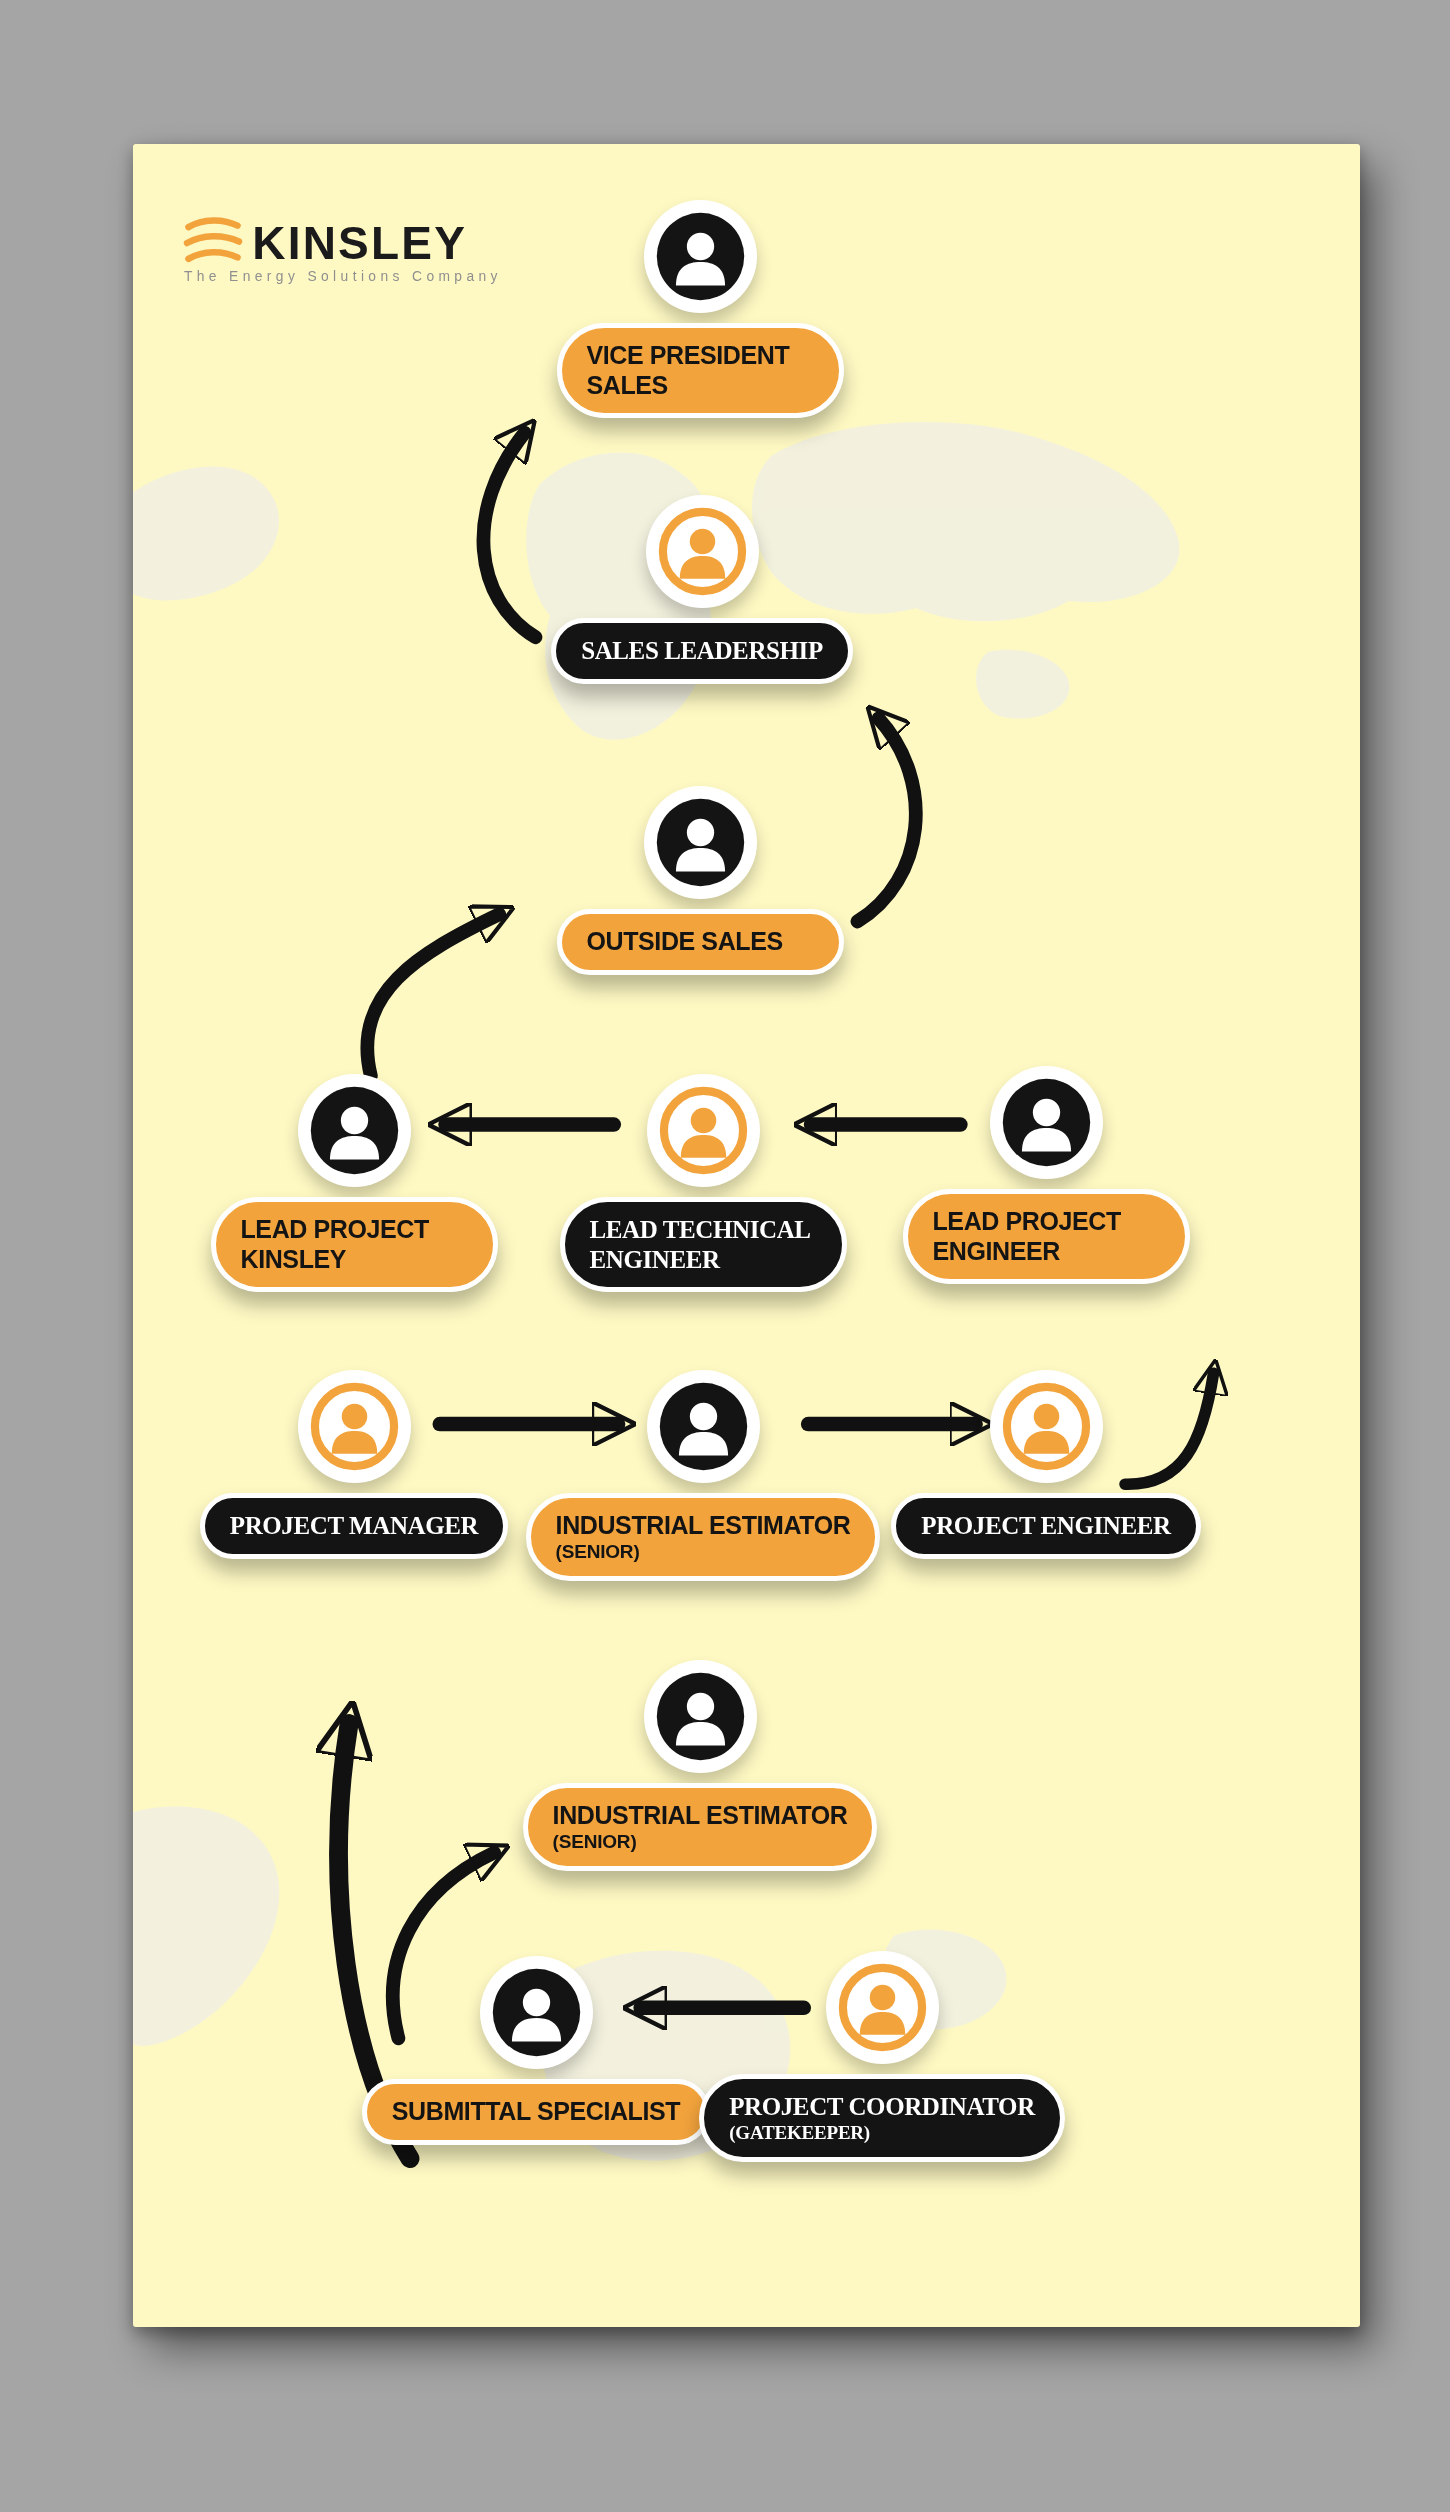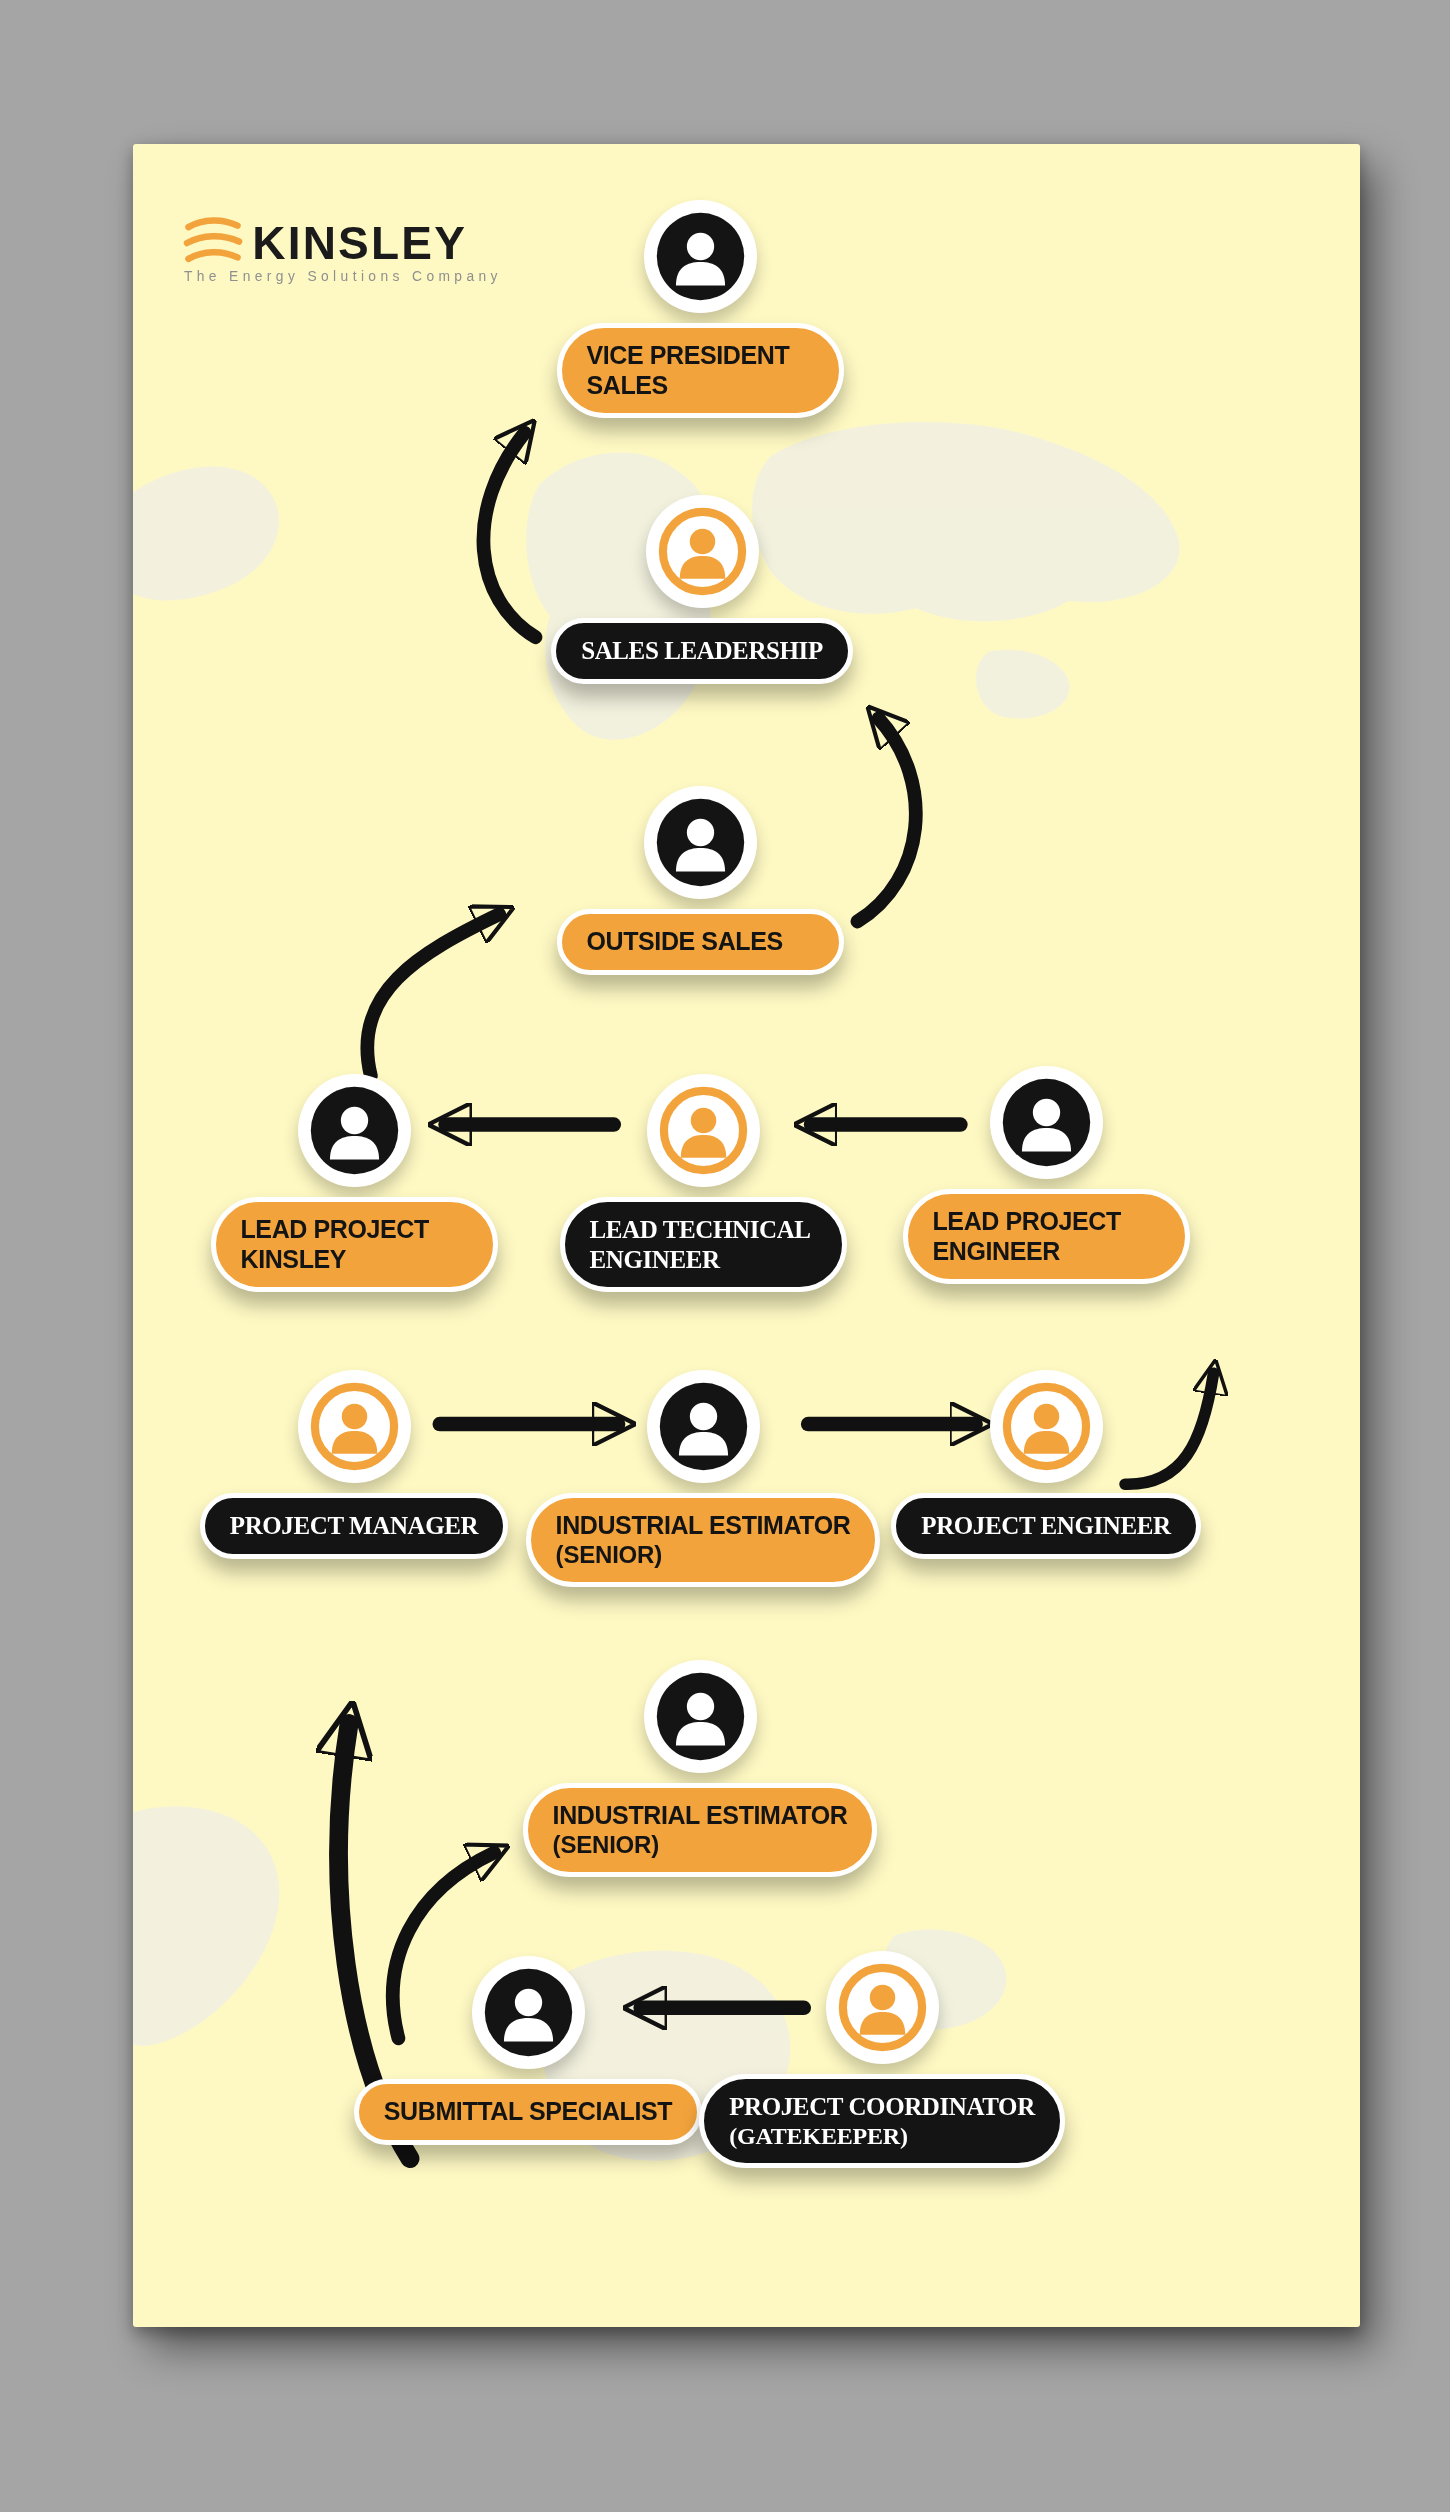--- a/index.html
+++ b/index.html
@@ -44,33 +44,33 @@
   .pill{
     border:5.1px solid #fff;border-radius:51px;
     box-shadow:0 13px 19px rgba(0,0,0,.28);
     display:flex;flex-direction:column;align-items:flex-start;justify-content:center;
     padding:13px 25px;min-width:287px;min-height:42px;box-sizing:border-box;
     text-align:center;
   }
   .p-orange{background:#F2A33C;color:#141414;}
   .p-black{background:#141414;color:#ffffff;font-family:Liberation Serif, serif;}
   .l1{font-size:25px;font-weight:700;letter-spacing:-0.4px;line-height:1.18;white-space:nowrap;}
-  .l2{font-size:24px;font-weight:600;letter-spacing:-0.2px;line-height:1.2;white-space:nowrap;}
+  .l2{font-size:19px;font-weight:600;letter-spacing:-0.2px;line-height:1.2;white-space:nowrap;}
 
   #node-vp  {left:400px; top:56px;}
   #node-sl  {left:402px; top:351px;}
   #node-os  {left:400px; top:642px;}
   #node-lpm {left:54px;  top:930px;}
   #node-lte {left:403px; top:930px;}
   #node-lpe {left:746px;top:922px;}
   #node-pm  {left:54px;  top:1226px;}
   #node-ie1 {left:403px; top:1226px;}
   #node-pe  {left:746px;top:1226px;}
   #node-ie2 {left:400px; top:1516px;}
-  #node-ss  {left:228px; top:1812px;}
+  #node-ss  {left:236px; top:1812px;}
   #node-pc  {left:582px; top:1807px;}
 </style>
 </head>
 <body>
 
 <div class="poster">
 
   <svg class="map-svg" width="1227" height="2183" viewBox="0 0 1692 3010">
     <g fill="#ededed" opacity="0.65">
       <path d="M0 480 C60 440 140 430 180 470 C220 510 200 570 150 600 C110 625 40 640 0 620 Z"></path>

